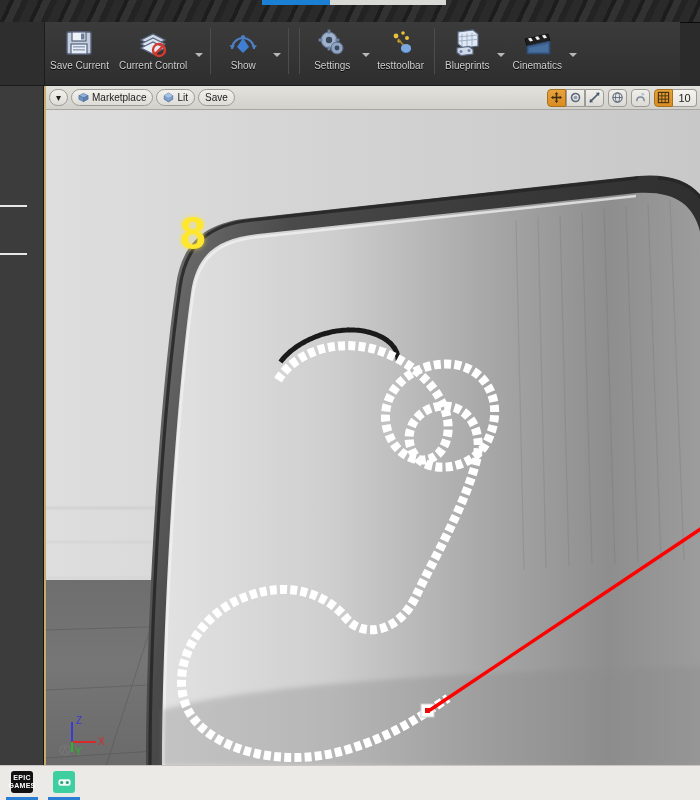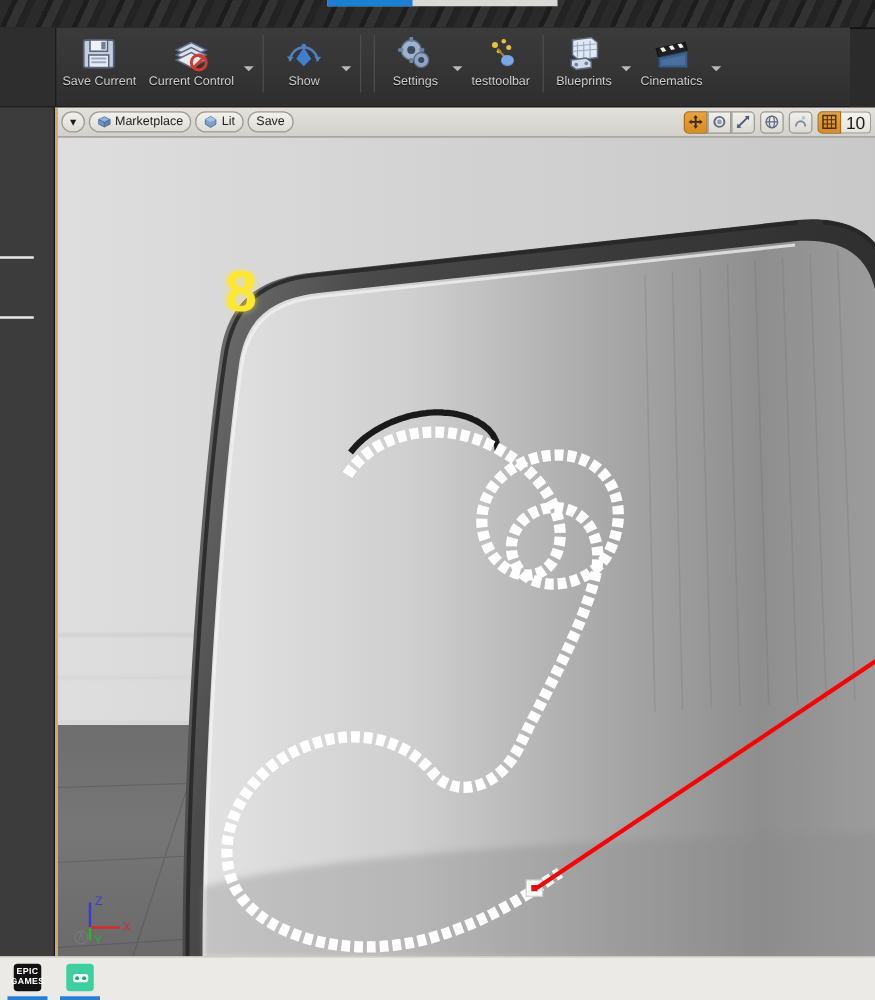--- a/index.html
+++ b/index.html
@@ -190,21 +190,21 @@
   .vp-toggle.last  { border-radius: 0 4px 4px 0; }
   .vp-toggle.solo  { border-radius: 4px; }
   .vp-gap { width: 4px; }
   .vp-num {
     height: 18px;
     min-width: 24px;
     border: 1px solid #9d9b95;
     border-left: none;
     border-radius: 0 4px 4px 0;
     background: linear-gradient(#f6f4ee, #e6e4de);
-    font-size: 14px;
+    font-size: 11px;
     color: #1d1d1d;
     display: flex;
     align-items: center;
     justify-content: center;
     box-sizing: border-box;
     cursor: default;
   }
 
   
   .scene {

